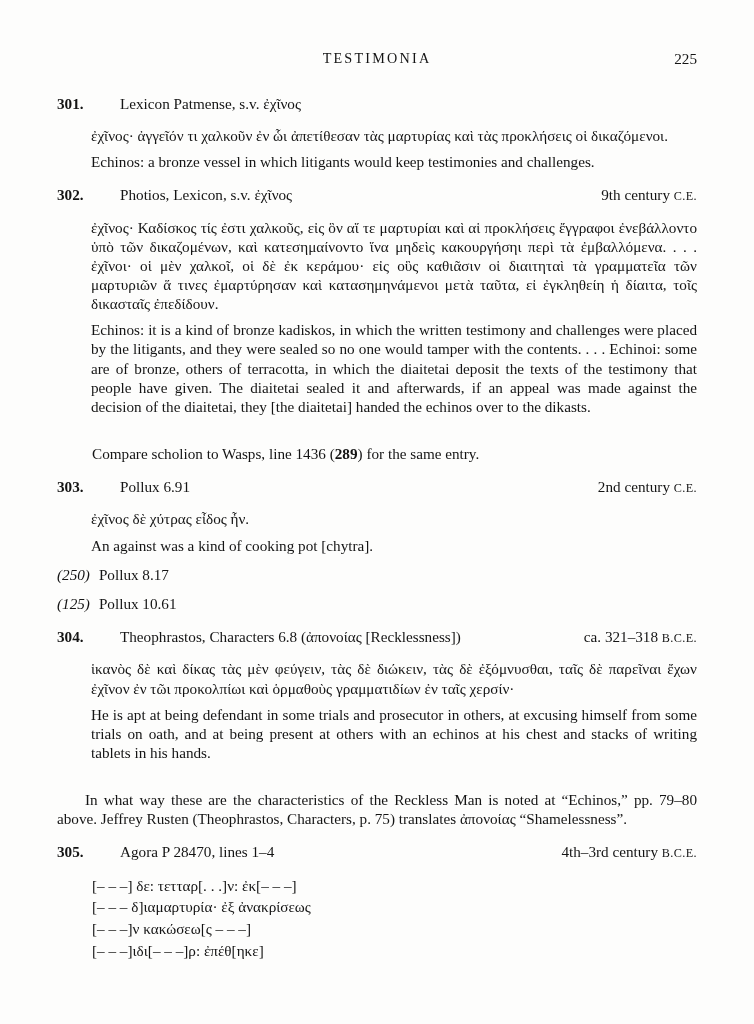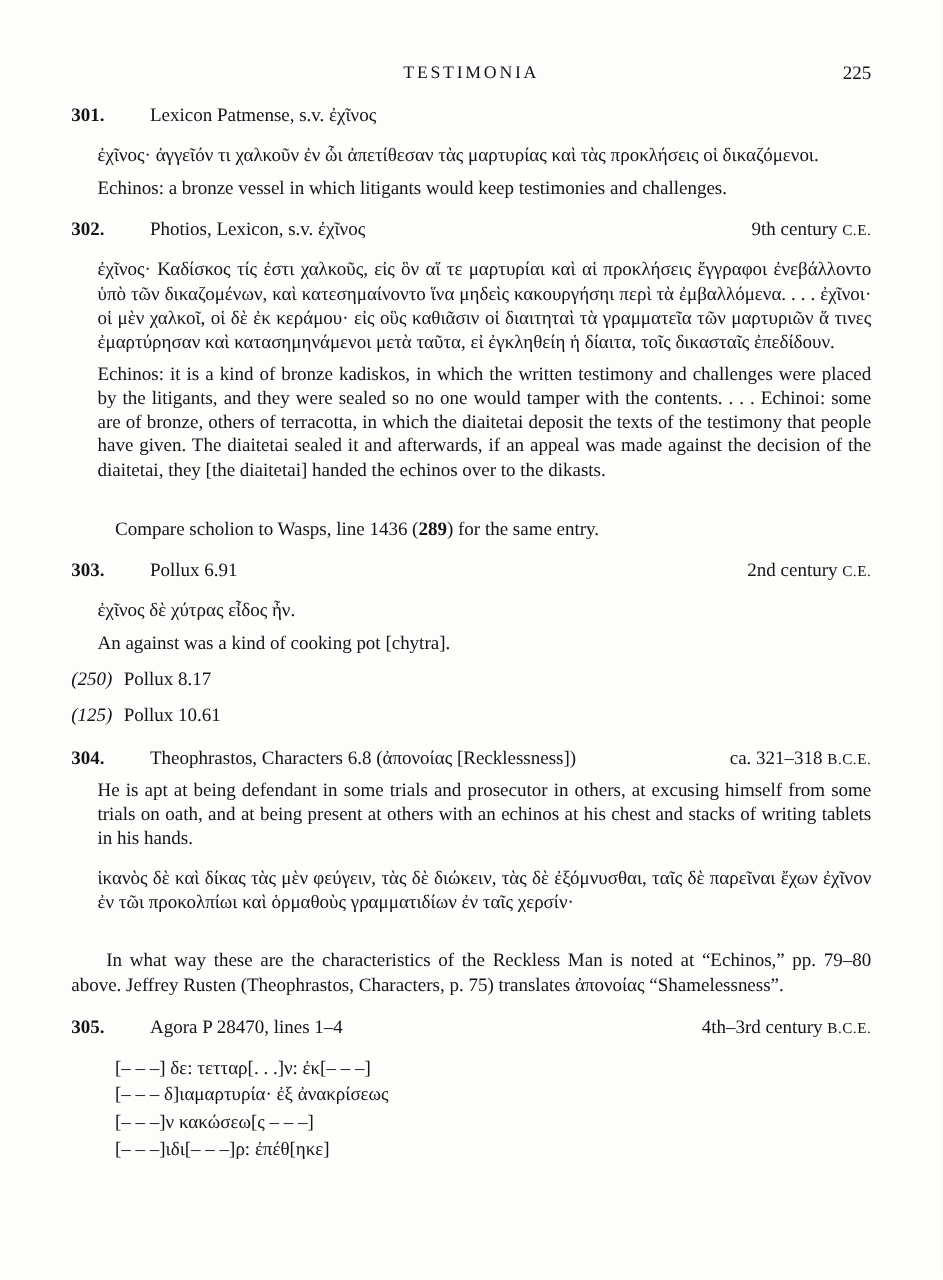--- a/index.html
+++ b/index.html
@@ -10,35 +10,35 @@
     margin: 0 auto;
     background: #fdfdfc;
     color: #141414;
     font-family: "Liberation Serif", "DejaVu Serif", serif;
     font-size: 15.2px;
     line-height: 1.26;
     padding: 48px 57px 0 57px;
     position: relative;
     overflow: hidden;
   }
-  .page-header { position: relative; text-align: center; margin-bottom: 15px; }
+  .page-header { position: relative; text-align: center; margin-bottom: 26px; }
   .running-head { letter-spacing: 2.2px; font-size: 14.2px; }
   .page-number { position: absolute; right: 0; top: 1px; }
 
   .entry { margin-top: 14px; }
   .entry-heading { display: flex; align-items: baseline; gap: 28px; }
   .entry-num { font-weight: bold; width: 35px; flex: none; }
   .entry-title { flex: 1; padding-right: 12px; }
   .entry-date { flex: none; white-space: nowrap; }
   .italic { }
   .bold { font-weight: bold; }
   .era { font-size: 0.8em; letter-spacing: 0.4px; }
 
   .sub { margin-left: 35px; }
-  .block { margin-left: 21px; margin-top: 13px; text-align: justify; }
+  .block { margin-left: 34px; margin-top: 13px; text-align: justify; }
   .block.trans { margin-top: 7px; }
   .para { margin-top: 28px; text-align: justify; text-indent: 28px; }
   .para.note-302 { text-indent: 35px; text-align: left; }
   .ref { margin-top: 10px; }
   .ref-label { font-style: italic; margin-right: 9px; }
   .epigraph { margin-left: 35px; margin-top: 14px; }
   .epigraph-line { margin-top: 2.5px; }
 </style>
 </head>
 <body>
@@ -81,22 +81,22 @@
     <div class="ref"><span class="ref-label">(250)</span><span>Pollux 8.17</span></div>
     <div class="ref"><span class="ref-label">(125)</span><span>Pollux 10.61</span></div>
   </div>
 
   <div class="entry">
     <div class="entry-heading">
       <span class="entry-num">304.</span>
       <span class="entry-title"><span>Theophrastos, </span><span class="italic">Characters</span><span> 6.8 (ἀπονοίας [Recklessness])</span></span>
       <span class="entry-date"><span class="italic">ca.</span><span> 321–318 </span><span class="era">B.C.E.</span></span>
     </div>
+    <div class="block">ἱκανὸς δὲ καὶ δίκας τὰς μὲν φεύγειν, τὰς δὲ διώκειν, τὰς δὲ ἐξόμνυσθαι, ταῖς δὲ παρεῖναι ἔχων ἐχῖνον ἐν τῶι προκολπίωι καὶ ὁρμαθοὺς γραμματιδίων ἐν ταῖς χερσίν·</div>
     <div class="block trans">He is apt at being defendant in some trials and prosecutor in others, at excusing himself from some trials on oath, and at being present at others with an echinos at his chest and stacks of writing tablets in his hands.</div>
-    <div class="block">ἱκανὸς δὲ καὶ δίκας τὰς μὲν φεύγειν, τὰς δὲ διώκειν, τὰς δὲ ἐξόμνυσθαι, ταῖς δὲ παρεῖναι ἔχων ἐχῖνον ἐν τῶι προκολπίωι καὶ ὁρμαθοὺς γραμματιδίων ἐν ταῖς χερσίν·</div>
     <div class="para"><span>In what way these are the characteristics of the Reckless Man is noted at “Echinos,” pp. 79–80 above. Jeffrey Rusten (Theophrastos, </span><span class="italic">Characters</span><span>, p. 75) translates ἀπονοίας “Shamelessness”.</span></div>
   </div>
 
   <div class="entry">
     <div class="entry-heading">
       <span class="entry-num">305.</span>
       <span class="entry-title"><span>Agora P 28470, lines 1–4</span></span>
       <span class="entry-date"><span>4th–3rd century </span><span class="era">B.C.E.</span></span>
     </div>
     <div class="epigraph">

